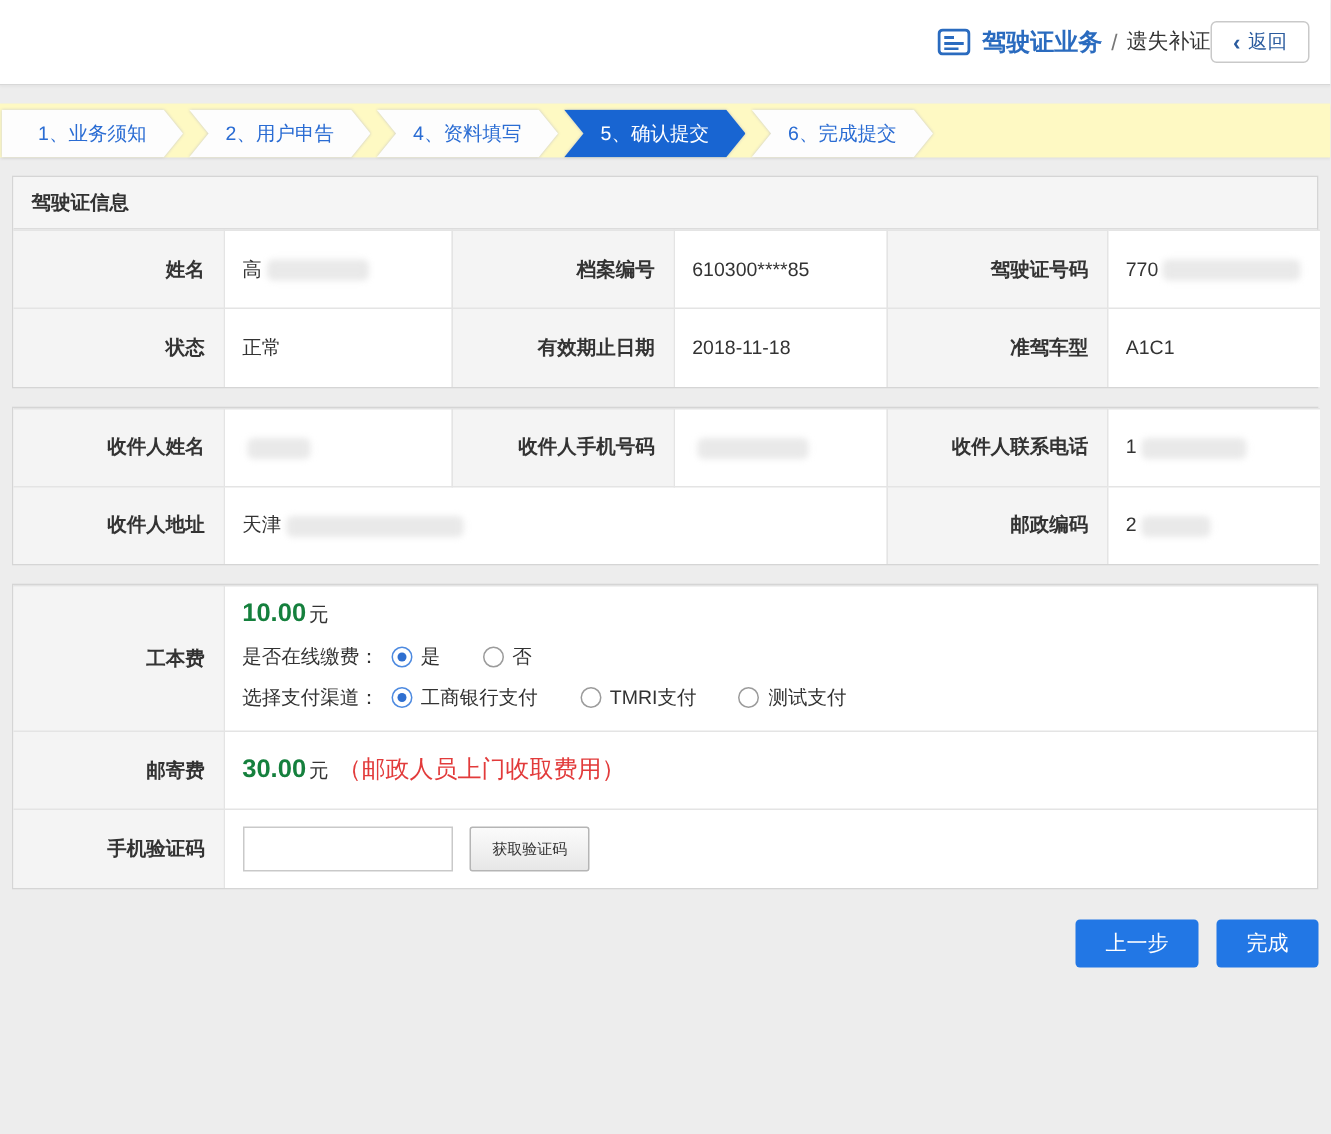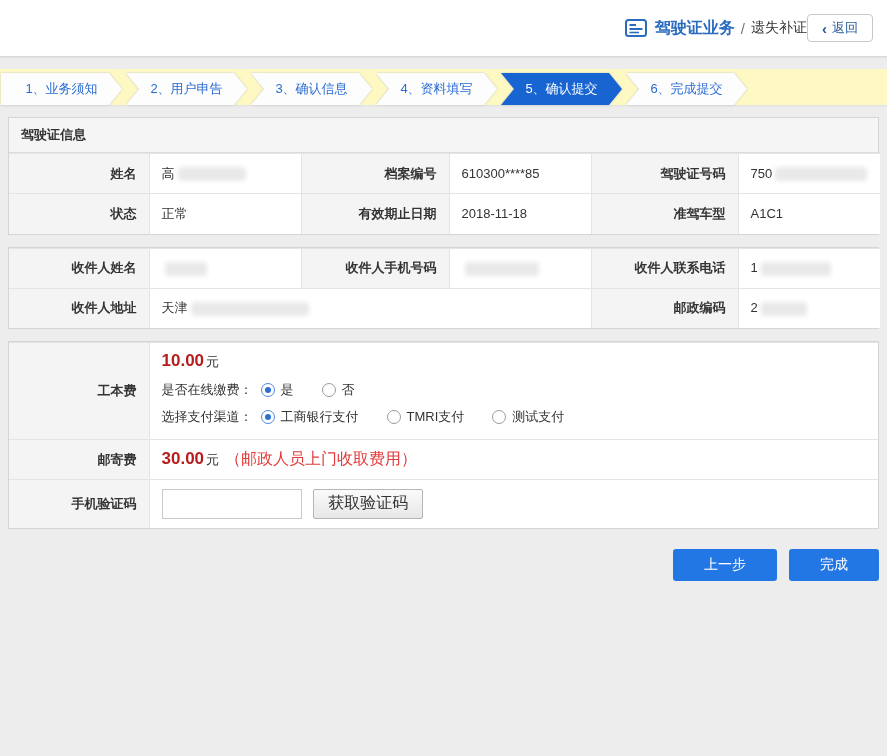--- a/index.html
+++ b/index.html
@@ -76,21 +76,21 @@
     background:#f5f5f5;
     border-bottom:1px solid #dcdcdc;
     padding:8px 12px;
     font-weight:bold;
     color:#333;
     font-size:13px;
   }
   .panel table { width:100%; border-collapse:collapse; table-layout:fixed; }
   .panel td {
     border:1px solid #e4e4e4;
-    height:40px;
+    height:52px;
     padding:4px 12px;
     font-size:13px;
     vertical-align:middle;
   }
   .panel tr td:first-child { border-left:none; }
   .panel tr td:last-child { border-right:none; }
   .panel tr:last-child td { border-bottom:none; }
   td.lbl {
     background:#f4f4f4;
     text-align:right;
@@ -102,21 +102,21 @@
     display:inline-block;
     height:14px;
     border-radius:4px;
     background:#e9e9e9;
     filter:blur(2px);
     vertical-align:middle;
     margin-left:3px;
   }
   
   .fee-line { display:flex; align-items:baseline; margin:4px 0 10px; }
-  .amount { color:#b91c1c; font-weight:bold; font-size:17px; margin-right:2px; }
+  .amount { color:#15803d; font-weight:bold; font-size:17px; margin-right:2px; }
   .unit { color:#333; font-size:13px; }
   .note { color:#e23b3b; font-size:16px; margin-left:6px; }
   .option-line { display:flex; align-items:center; margin:9px 0; font-size:13px; color:#333; }
   .option-line .q { margin-right:8px; }
   .radio-opt { display:inline-flex; align-items:center; margin-right:28px; cursor:pointer; }
   .radio {
     width:14px; height:14px;
     border:1px solid #9b9b9b;
     border-radius:50%;
     background:#fff;
@@ -141,41 +141,41 @@
     font-family:inherit;
     vertical-align:middle;
   }
   .code-btn {
     height:30px;
     padding:0 14px;
     margin-left:8px;
     border:1px solid #b5b5b5;
     background:linear-gradient(#fbfbfb,#e7e7e7);
     color:#333;
-    font-size:16px;
+    font-size:10px;
     border-radius:2px;
     cursor:pointer;
     vertical-align:middle;
     font-family:inherit;
   }
   .red-note { color:#e23b3b; line-height:22px; font-size:13px; padding:4px 0; }
   
   .footer-actions {
     display:flex;
     justify-content:flex-end;
     gap:12px;
     margin:20px 8px 0;
   }
   .btn-primary {
     background:#2277e5;
     color:#fff;
     border:none;
     border-radius:3px;
     height:32px;
-    padding:0 31px;
+    padding:0 20px;
     font-size:14px;
     cursor:pointer;
     font-family:inherit;
   }
 </style>
 </head>
 <body>
 
 <header class="topbar">
   <div class="title-wrap">
@@ -198,23 +198,20 @@
 </header>
 
 <nav class="steps">
   <div class="step-shadow">
       <div class="step first">1、业务须知</div>
     </div>
   <div class="step-shadow">
       <div class="step">2、用户申告</div>
     </div>
   <div class="step-shadow">
-      <div class="step">3、确认信息</div>
-    </div>
-  <div class="step-shadow">
       <div class="step">4、资料填写</div>
     </div>
   <div class="step-shadow">
       <div class="step active">5、确认提交</div>
     </div>
   <div class="step-shadow">
       <div class="step">6、完成提交</div>
     </div>
 </nav>
 
@@ -232,21 +229,21 @@
     <tbody>
         <tr>
       <td class="lbl">姓名</td>
       <td class="val">
         <span>高</span><span class="redact" style="width:68px"></span>
       </td>
       <td class="lbl">档案编号</td>
       <td class="val"><span>610300****85</span></td>
       <td class="lbl">驾驶证号码</td>
       <td class="val">
-        <span>750</span><span class="redact" style="width:92px"></span>
+        <span>770</span><span class="redact" style="width:92px"></span>
       </td>
     </tr>
     <tr>
       <td class="lbl">状态</td>
       <td class="val"><span>正常</span></td>
       <td class="lbl">有效期止日期</td>
       <td class="val"><span>2018-11-18</span></td>
       <td class="lbl">准驾车型</td>
       <td class="val"><span>A1C1</span></td>
     </tr>

